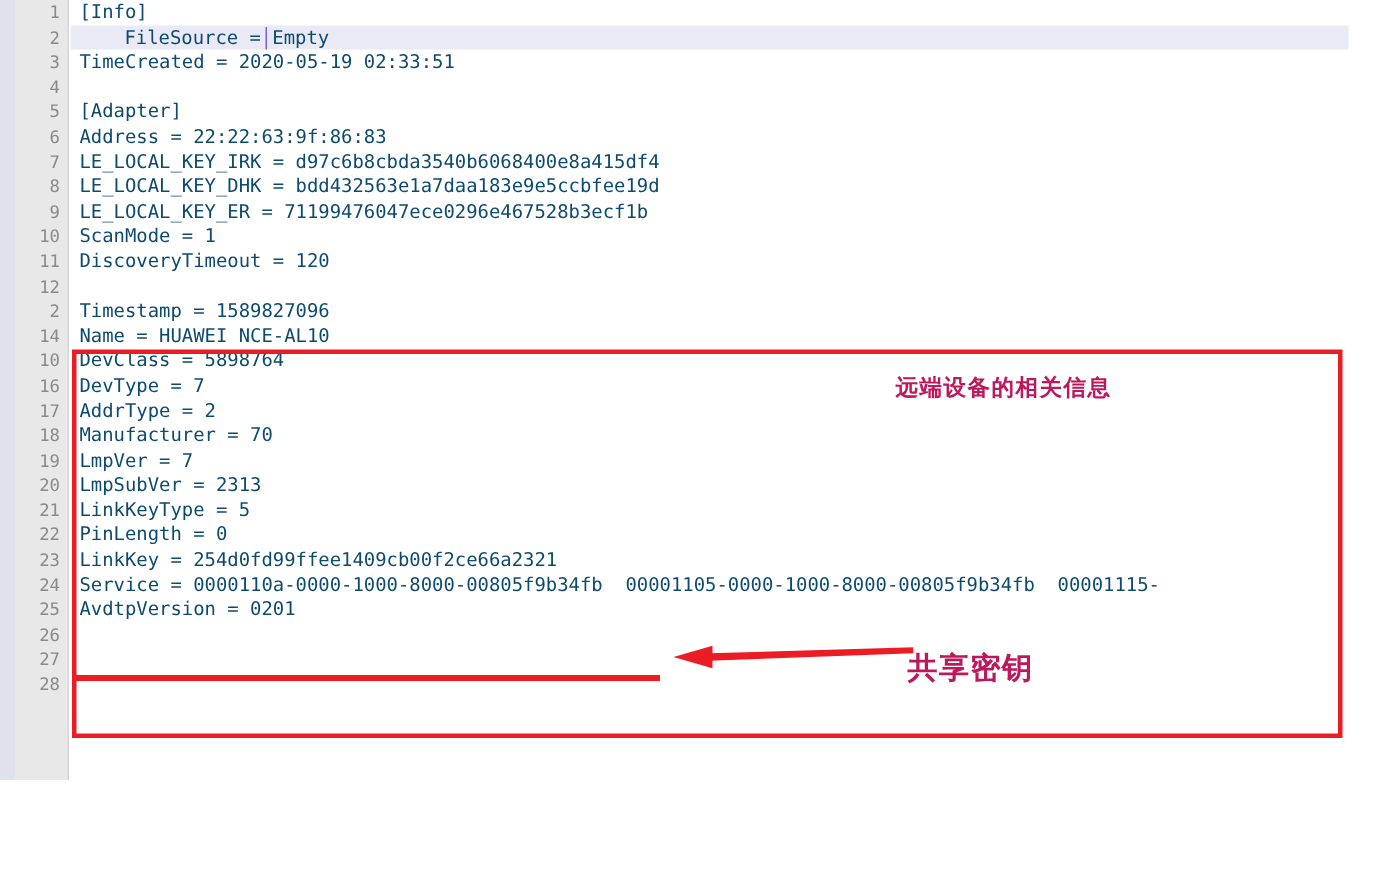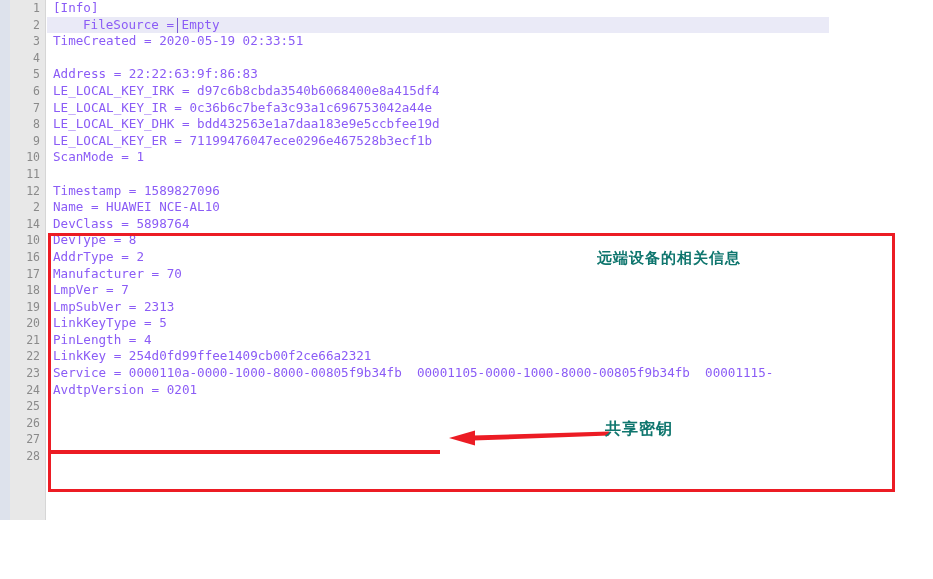--- a/index.html
+++ b/index.html
@@ -61,30 +61,30 @@
     top: 0;
     right: 0;
     height: 520px;
     overflow: hidden;
   }
   .code-line {
     position: relative;
     height: 16.6px;
     line-height: 16.6px;
     font-size: 12.6px;
-    color: #8b5cf6;
+    color: #0c4a6e;
     white-space: pre;
     padding-left: 6px;
     box-sizing: border-box;
     letter-spacing: 0px;
     font-family: "DejaVu Sans Mono", "Liberation Mono", monospace;
   }
   .code-line.highlight {
     background: #eaeaf7;
-    width: 782px;
+    width: 852px;
     padding-left: 36px;
   }
   
   .caret {
     position: absolute;
     width: 1px;
     height: 15px;
     background: #7a5ad6;
     top: 1px;
     left: 130px;
@@ -117,35 +117,35 @@
     position: absolute;
     left: 449px;
     top: 430px;
     width: 160px;
     height: 16px;
   }
 
   
   .cn-label {
     position: absolute;
-    color: #0f766e;
+    color: #be185d;
     font-weight: bold;
     font-family: Liberation Sans, sans-serif;
     white-space: nowrap;
   }
   #ann-remote-device {
     left: 597px;
     top: 249px;
     font-size: 15px;
     letter-spacing: 1px;
   }
   #ann-shared-key {
     left: 605px;
-    top: 419px;
-    font-size: 16px;
+    top: 432px;
+    font-size: 20px;
     letter-spacing: 1px;
   }
 
   .below-area {
     width: 933px;
     height: 59px;
     background: #ffffff;
   }
 </style>
 </head>
@@ -184,37 +184,38 @@
     <div class="gutter-num">26</div>
     <div class="gutter-num">27</div>
     <div class="gutter-num">28</div>
   </div>
 
   <div class="code">
     <div class="code-line">[Info]</div>
     <div class="code-line highlight"><span>FileSource = Empty</span><span class="caret"></span></div>
     <div class="code-line">TimeCreated = 2020-05-19 02:33:51</div>
     <div class="code-line"></div>
+    <div class="code-line">[Adapter]</div>
     <div class="code-line">Address = 22:22:63:9f:86:83</div>
     <div class="code-line">LE_LOCAL_KEY_IRK = d97c6b8cbda3540b6068400e8a415df4</div>
-    <div class="code-line">LE_LOCAL_KEY_IR = 0c36b6c7befa3c93a1c696753042a44e</div>
     <div class="code-line">LE_LOCAL_KEY_DHK = bdd432563e1a7daa183e9e5ccbfee19d</div>
     <div class="code-line">LE_LOCAL_KEY_ER = 71199476047ece0296e467528b3ecf1b</div>
     <div class="code-line">ScanMode = 1</div>
+    <div class="code-line">DiscoveryTimeout = 120</div>
     <div class="code-line"></div>
     <div class="code-line">Timestamp = 1589827096</div>
     <div class="code-line">Name = HUAWEI NCE-AL10</div>
     <div class="code-line">DevClass = 5898764</div>
-    <div class="code-line">DevType = 8</div>
+    <div class="code-line">DevType = 7</div>
     <div class="code-line">AddrType = 2</div>
     <div class="code-line">Manufacturer = 70</div>
     <div class="code-line">LmpVer = 7</div>
     <div class="code-line">LmpSubVer = 2313</div>
     <div class="code-line">LinkKeyType = 5</div>
-    <div class="code-line">PinLength = 4</div>
+    <div class="code-line">PinLength = 0</div>
     <div class="code-line">LinkKey = 254d0fd99ffee1409cb00f2ce66a2321</div>
     <div class="code-line">Service = 0000110a-0000-1000-8000-00805f9b34fb  00001105-0000-1000-8000-00805f9b34fb  00001115-</div>
     <div class="code-line">AvdtpVersion = 0201</div>
     <div class="code-line"></div>
   </div>
 
   <div class="red-box"></div>
   <div class="red-underline"></div>
 
   <svg class="red-arrow" viewBox="0 0 160 16" xmlns="http://www.w3.org/2000/svg">

